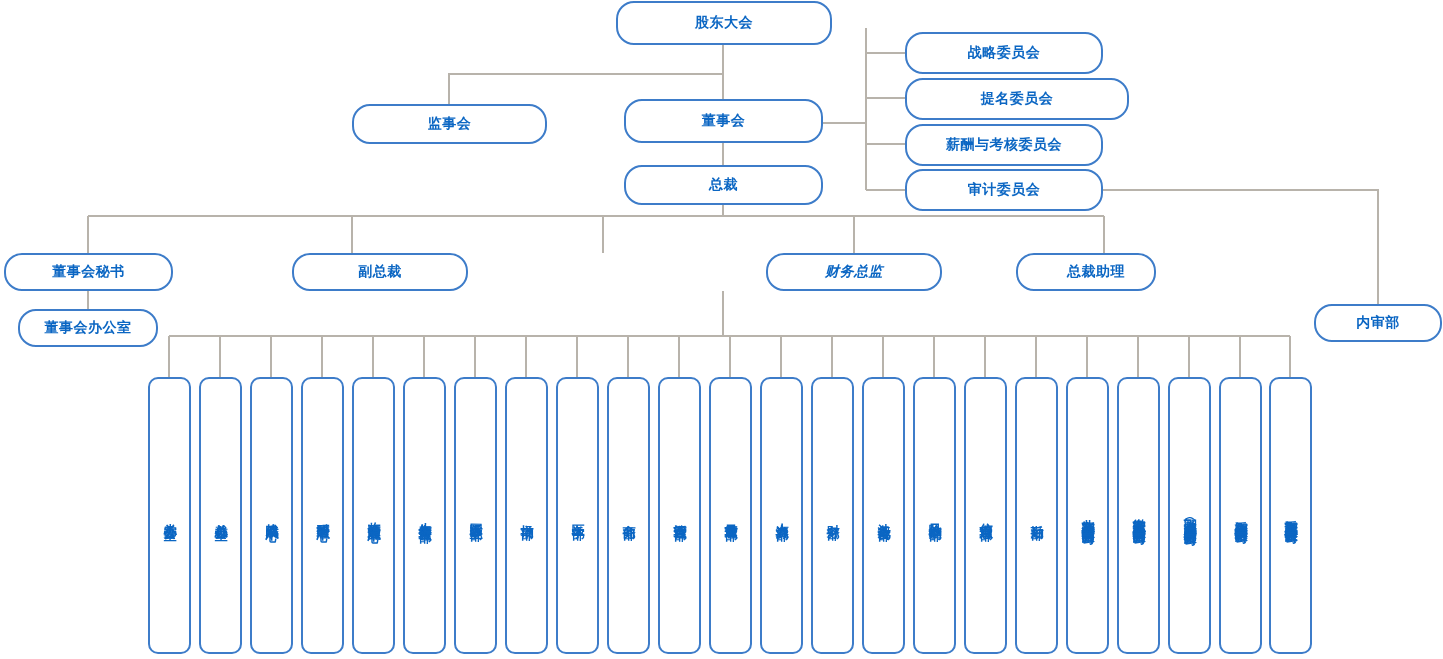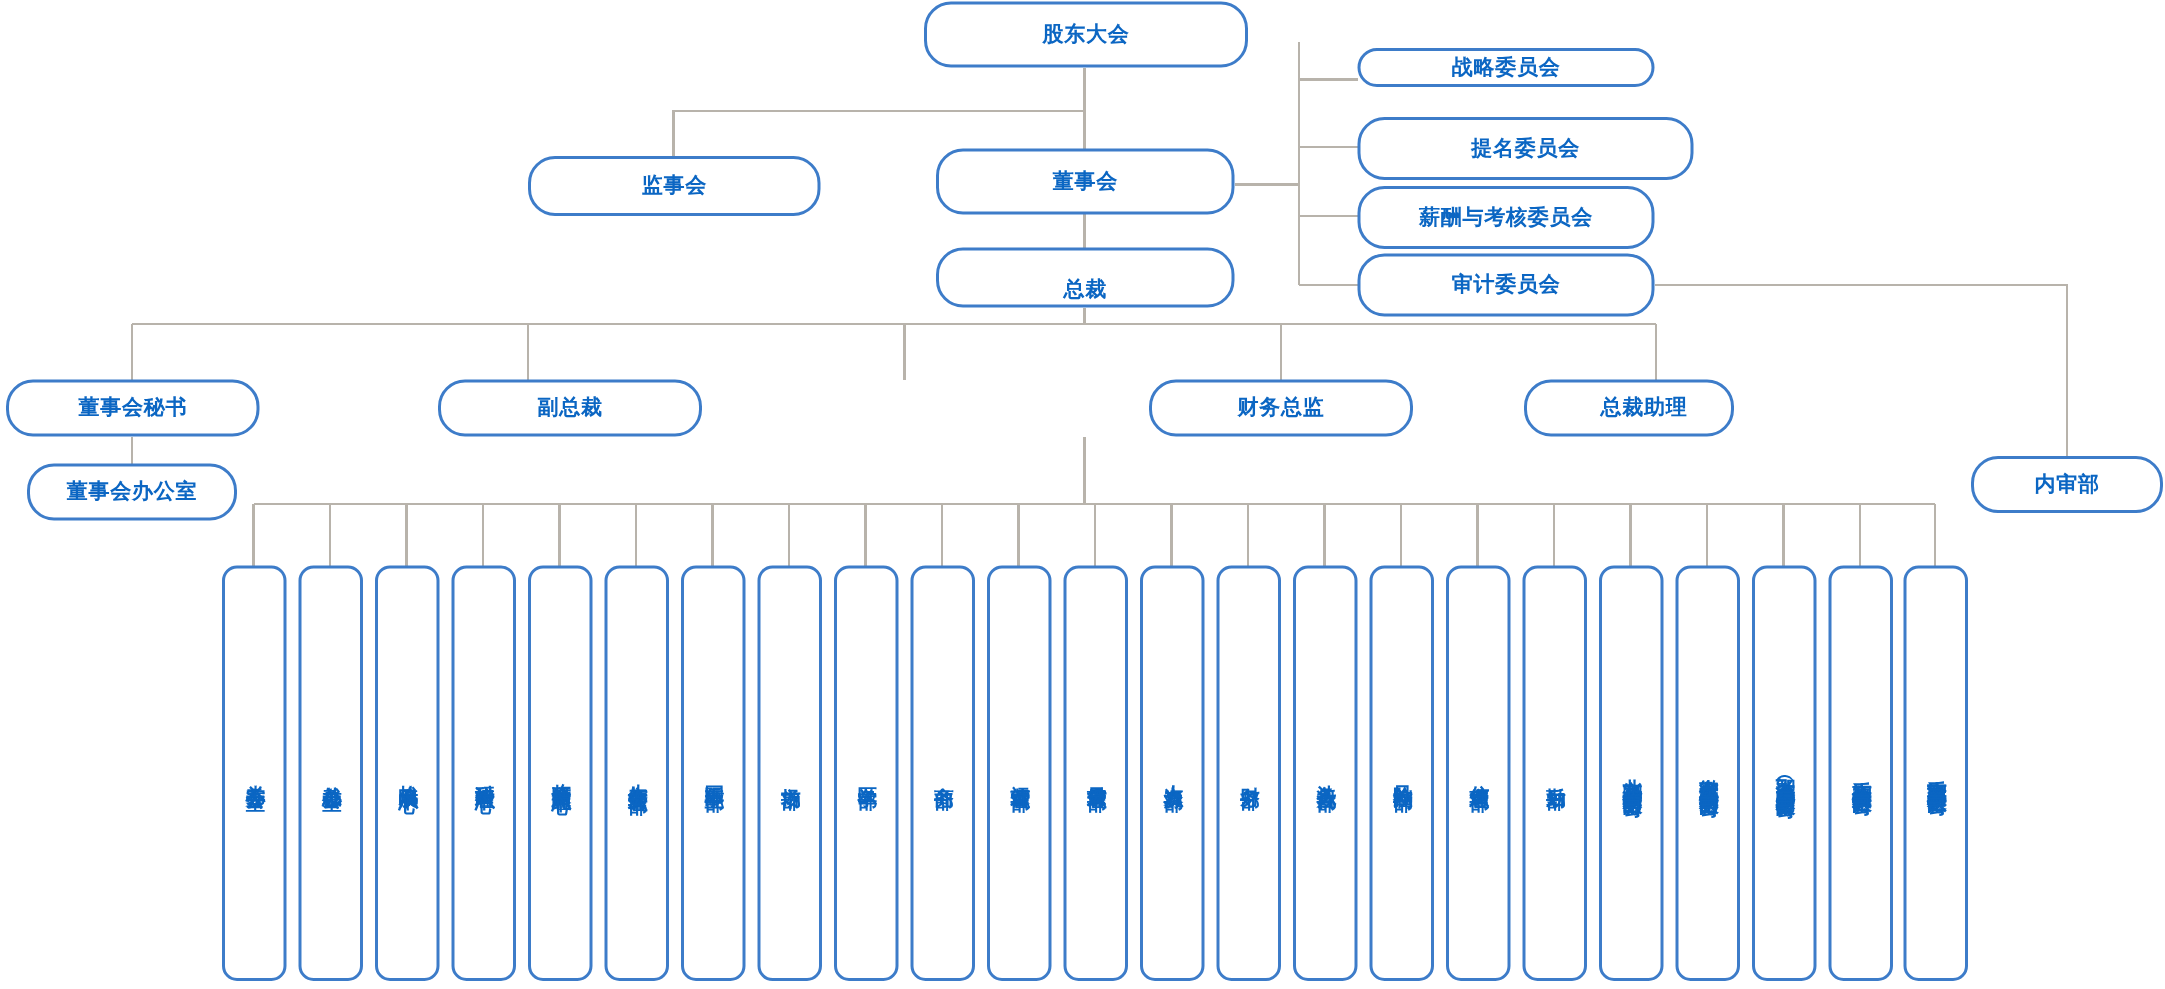--- a/index.html
+++ b/index.html
@@ -128,44 +128,44 @@
   </div>
 
   <div class="node horiz" style="left:352px; top:104px; width:195px; height:40px;">
     <span>监事会</span>
   </div>
 
   <div class="node horiz" style="left:624px; top:99px; width:199px; height:44px;">
     <span>董事会</span>
   </div>
 
-  <div class="node horiz" style="left:624px; top:165px; width:199px; height:40px;align-items:flex-end;">
+  <div class="node horiz" style="left:624px; top:165px; width:199px; height:40px;">
     <span>总裁</span>
   </div>
 
-  <div class="node horiz" style="left:905px; top:32px; width:198px; height:26px;">
+  <div class="node horiz" style="left:905px; top:32px; width:198px; height:42px;">
     <span>战略委员会</span>
   </div>
   <div class="node horiz" style="left:905px; top:78px; width:224px; height:42px;">
     <span>提名委员会</span>
   </div>
   <div class="node horiz" style="left:905px; top:124px; width:198px; height:42px;">
     <span>薪酬与考核委员会</span>
   </div>
   <div class="node horiz" style="left:905px; top:169px; width:198px; height:42px;">
     <span>审计委员会</span>
   </div>
 
   <div class="node horiz" style="left:4px; top:253px; width:169px; height:38px;">
     <span>董事会秘书</span>
   </div>
   <div class="node horiz" style="left:264px; top:253px; width:176px; height:38px;margin-left:28px;">
     <span>副总裁</span>
   </div>
-  <div class="node horiz" style="left:766px; top:253px; width:176px; height:38px;">
+  <div class="node horiz" style="left:766px; top:253px; width:176px; height:38px;font-style:italic;">
     <span>财务总监</span>
   </div>
   <div class="node horiz" style="left:1016px; top:253px; width:140px; height:38px;padding-left:24px;">
     <span>总裁助理</span>
   </div>
 
   <div class="node horiz" style="left:18px; top:309px; width:140px; height:38px;">
     <span>董事会办公室</span>
   </div>
   <div class="node horiz" style="left:1314px; top:304px; width:128px; height:38px;">

